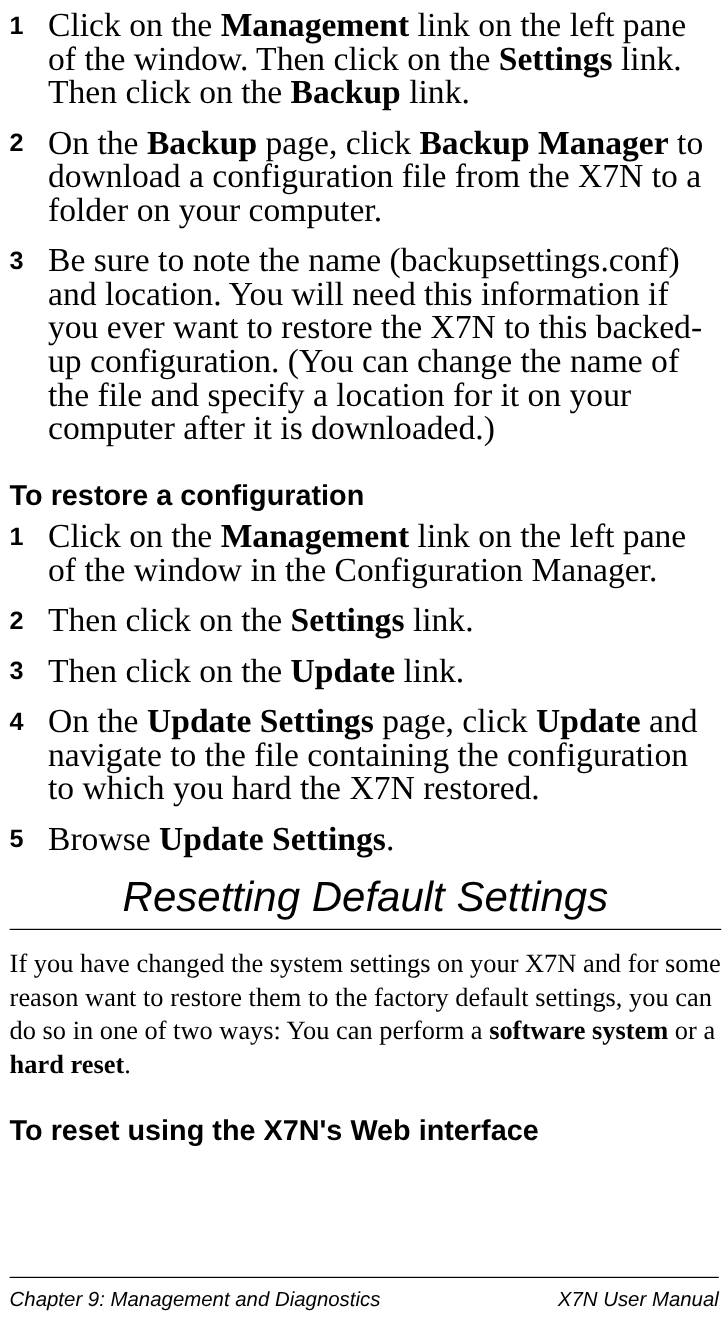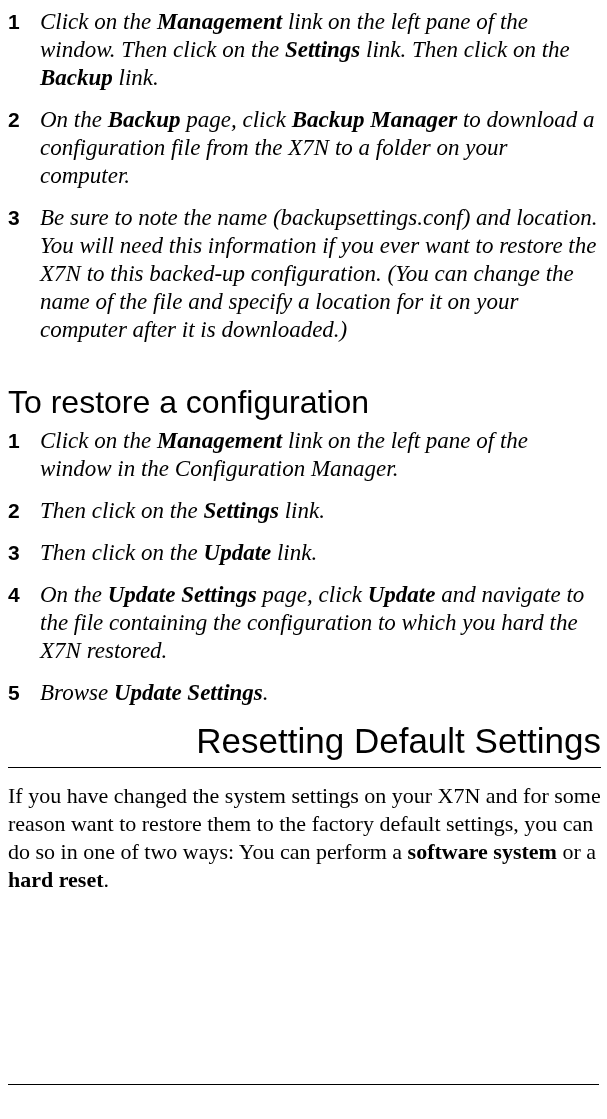--- a/index.html
+++ b/index.html
@@ -21,38 +21,38 @@
     }
     .step-num {
       font-family: Arial, Helvetica, sans-serif;
       font-weight: bold;
       font-size: 21px;
       line-height: 28px;
       min-width: 32px;
       flex: 0 0 32px;
     }
     .step-text {
-      font-size: 23px;
+      font-size: 28px;
       line-height: 28px;
       flex: 1;
-      font-style: italic;
     }
     .b { font-weight: bold; }
     .subhead {
       font-family: Arial, Helvetica, sans-serif;
-      font-weight: normal;
-      font-size: 32px;
-      margin-top: 40px;
+      font-weight: bold;
+      font-size: 24px;
+      margin-top: 28px;
       margin-bottom: 6px;
     }
     .section-title {
       font-family: Verdana, Arial, sans-serif;
       font-size: 35px;
-      text-align: right;
+      text-align: center;
       padding-bottom: 6px;
+      font-style: italic;
     }
     .section-rule {
       border: none;
       border-top: 1px solid #000;
       margin: 0 0 14px 0;
     }
     .para {
       font-size: 22px;
       line-height: 28px;
       margin-bottom: 14px;
@@ -119,19 +119,24 @@
         <div class="step-num">5</div>
         <div class="step-text"><span>Browse </span><span class="b">Update Settings</span><span>.</span></div>
       </div>
     </div>
 
   <div class="section-title">Resetting Default Settings</div>
   <hr class="section-rule">
 
   <div class="para"><span>If you have changed the system settings on your X7N and for some reason want to restore them to the factory default settings, you can do so in one of two ways: You can perform a </span><span class="b">software system</span><span> or a </span><span class="b">hard reset</span><span>.</span></div>
 
+  <div class="subhead">To reset using the X7N's Web interface</div>
 
 
 </div>
 
 <div class="footer">
   <hr class="footer-rule">
+  <div class="footer-row">
+    <span>Chapter 9: Management and Diagnostics</span>
+    <span>X7N User Manual</span>
+  </div>
 </div>
 
 </body></html>

